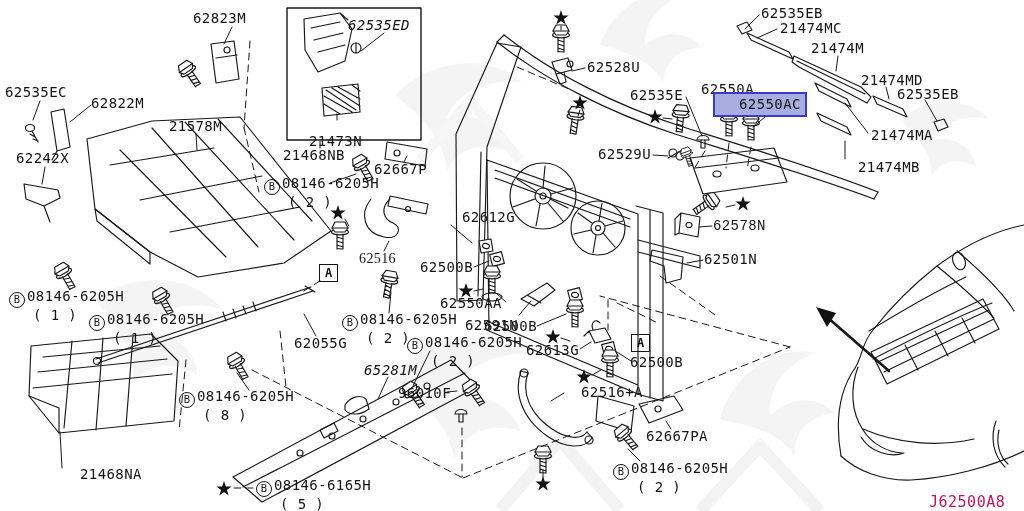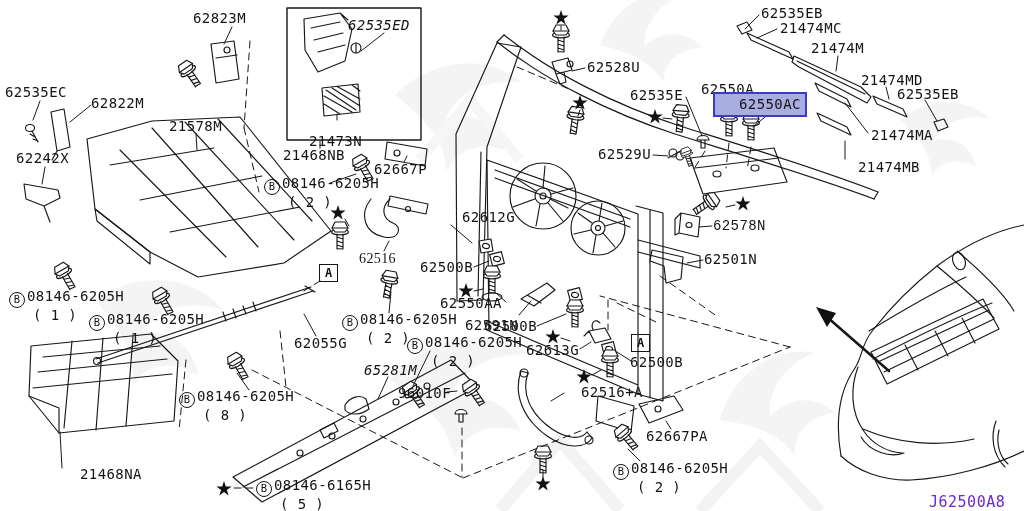--- a/index.html
+++ b/index.html
@@ -7,21 +7,21 @@
          font-family:"DejaVu Sans Mono",monospace;}
   #art{position:absolute;left:0;top:0;}
   .lbl{position:absolute;font:14px "DejaVu Sans Mono",monospace;letter-spacing:.4px;color:#141414;
        white-space:pre;line-height:15px;z-index:5;}
   .lbl .bb{display:inline-block;width:14px;height:14px;border:1.3px solid #141414;border-radius:50%;
        font-size:10.5px;line-height:13px;text-align:center;margin-right:2px;vertical-align:-2px;}
   .lbl .qty{display:block;padding-left:24px;}
   .hl{background:#a9aee1;border:2px solid #3b3bc8;padding:0 4px;height:21px;line-height:21px;}
   .vbox{position:absolute;width:17px;height:16px;border:1.5px solid #141414;z-index:5;
         font:bold 12px "DejaVu Sans Mono",monospace;text-align:center;line-height:16px;color:#141414;}
-  .code{position:absolute;font:15px "DejaVu Sans Mono",monospace;color:#6d28d9;letter-spacing:.5px;z-index:5;}
+  .code{position:absolute;font:15px "DejaVu Sans Mono",monospace;color:#be185d;letter-spacing:.5px;z-index:5;}
 </style>
 </head>
 <body>
 
 <div id="stage">
 
 <svg id="art" width="1024" height="511" viewBox="0 0 1024 511">
   <defs>
     <g id="bolt">
       <ellipse cx="0" cy="4" rx="8.5" ry="2.8" fill="#fff" stroke="#181818"></ellipse>

